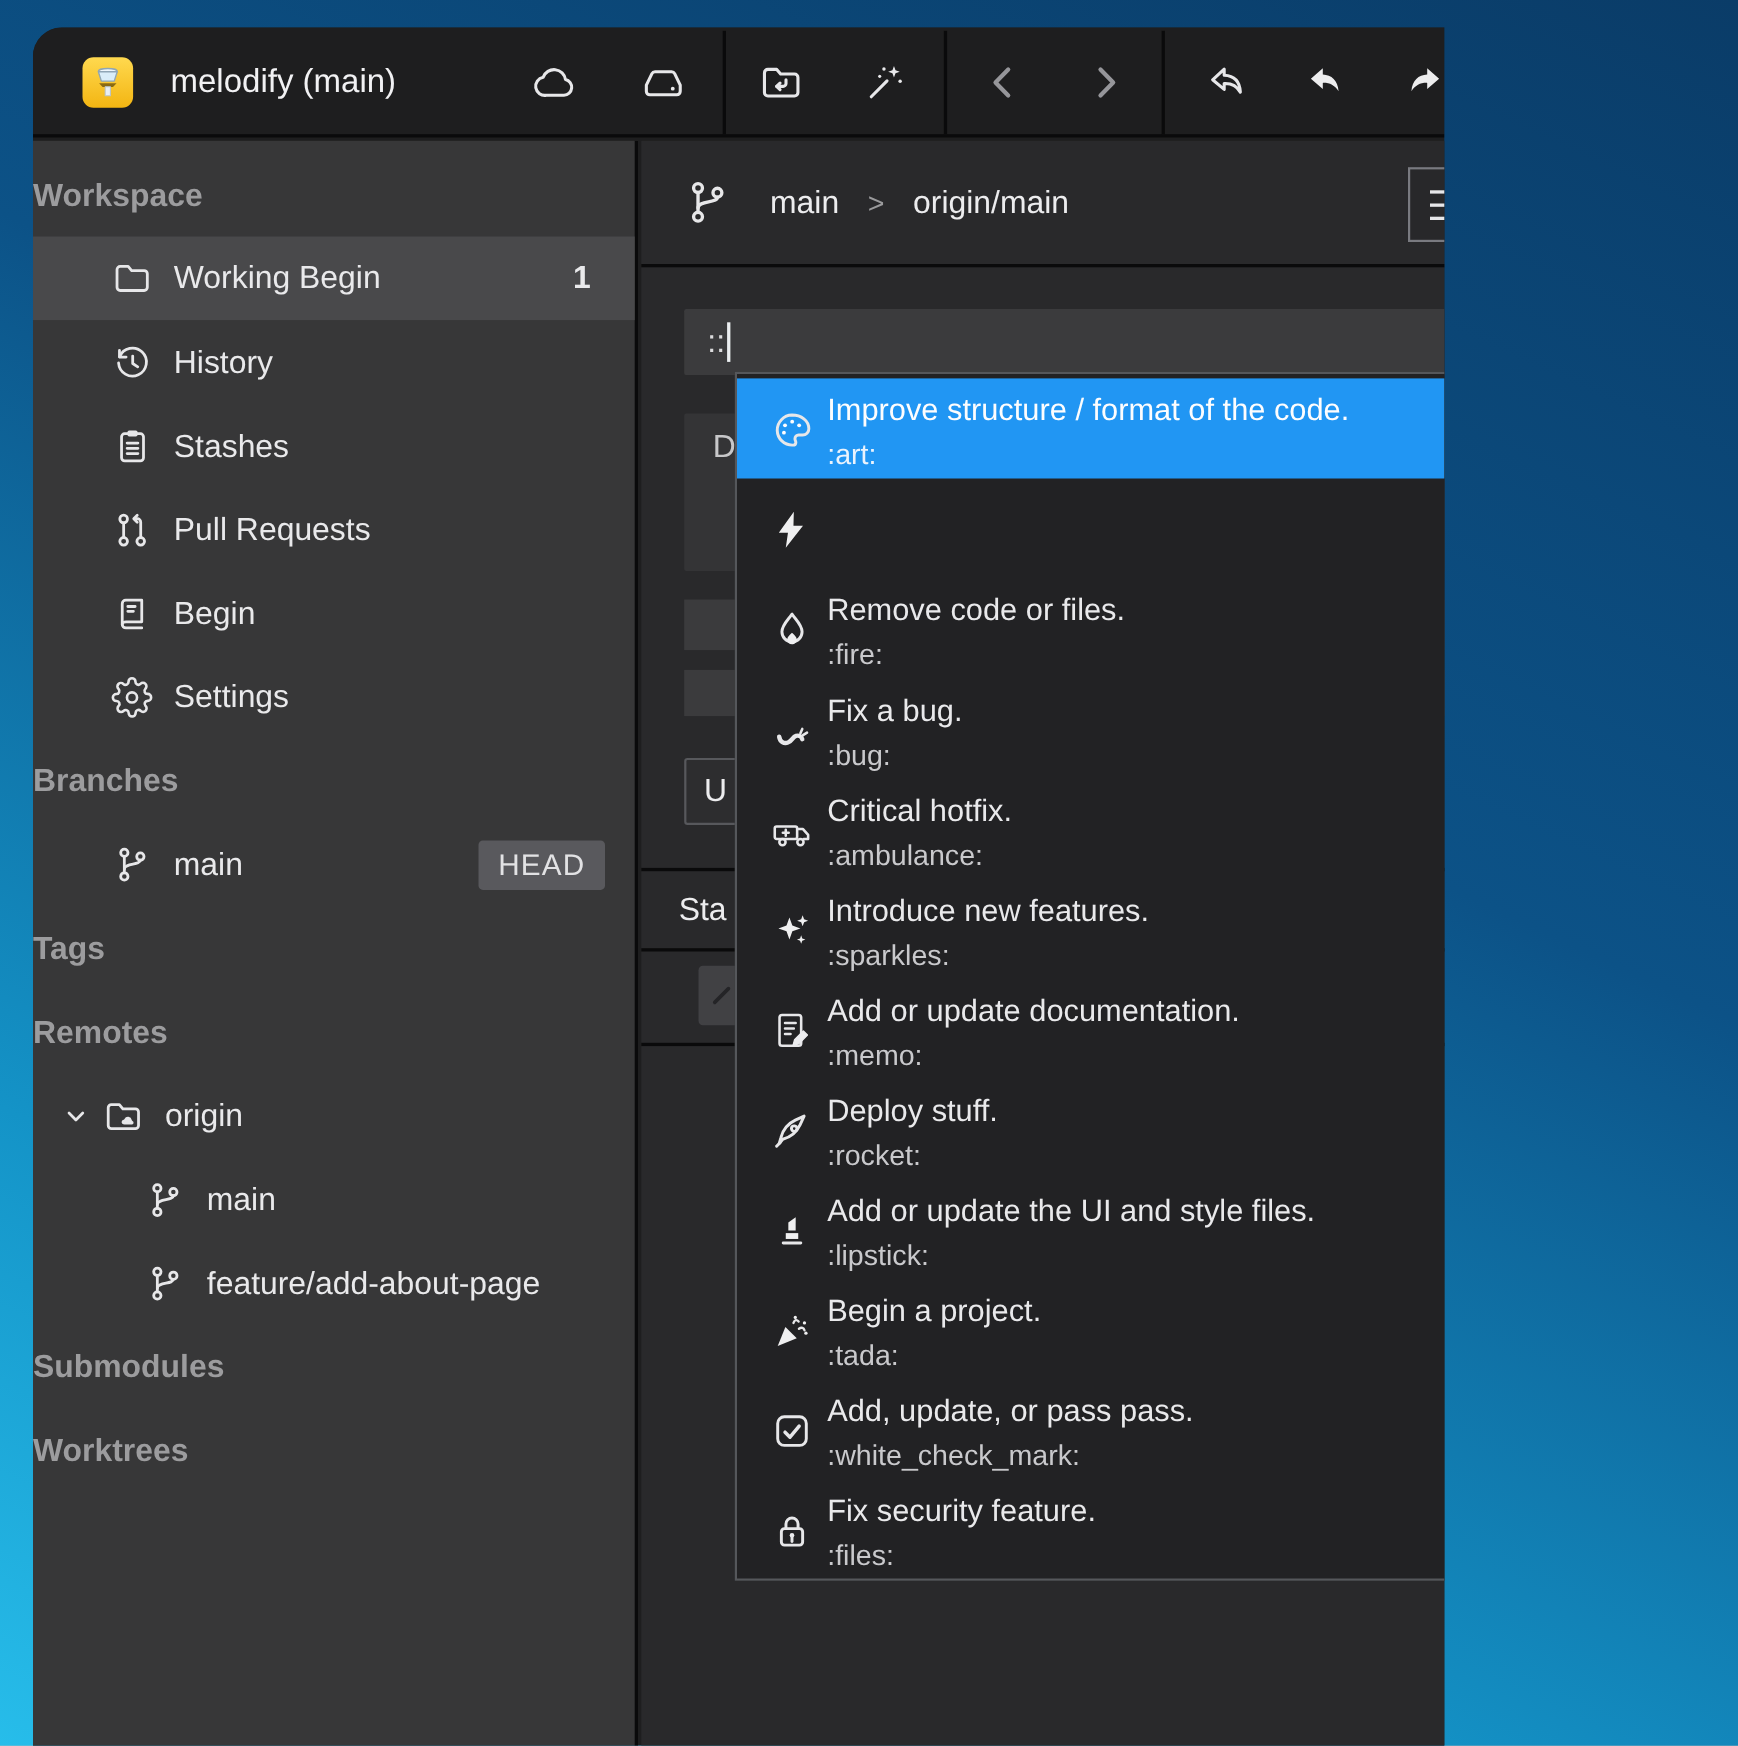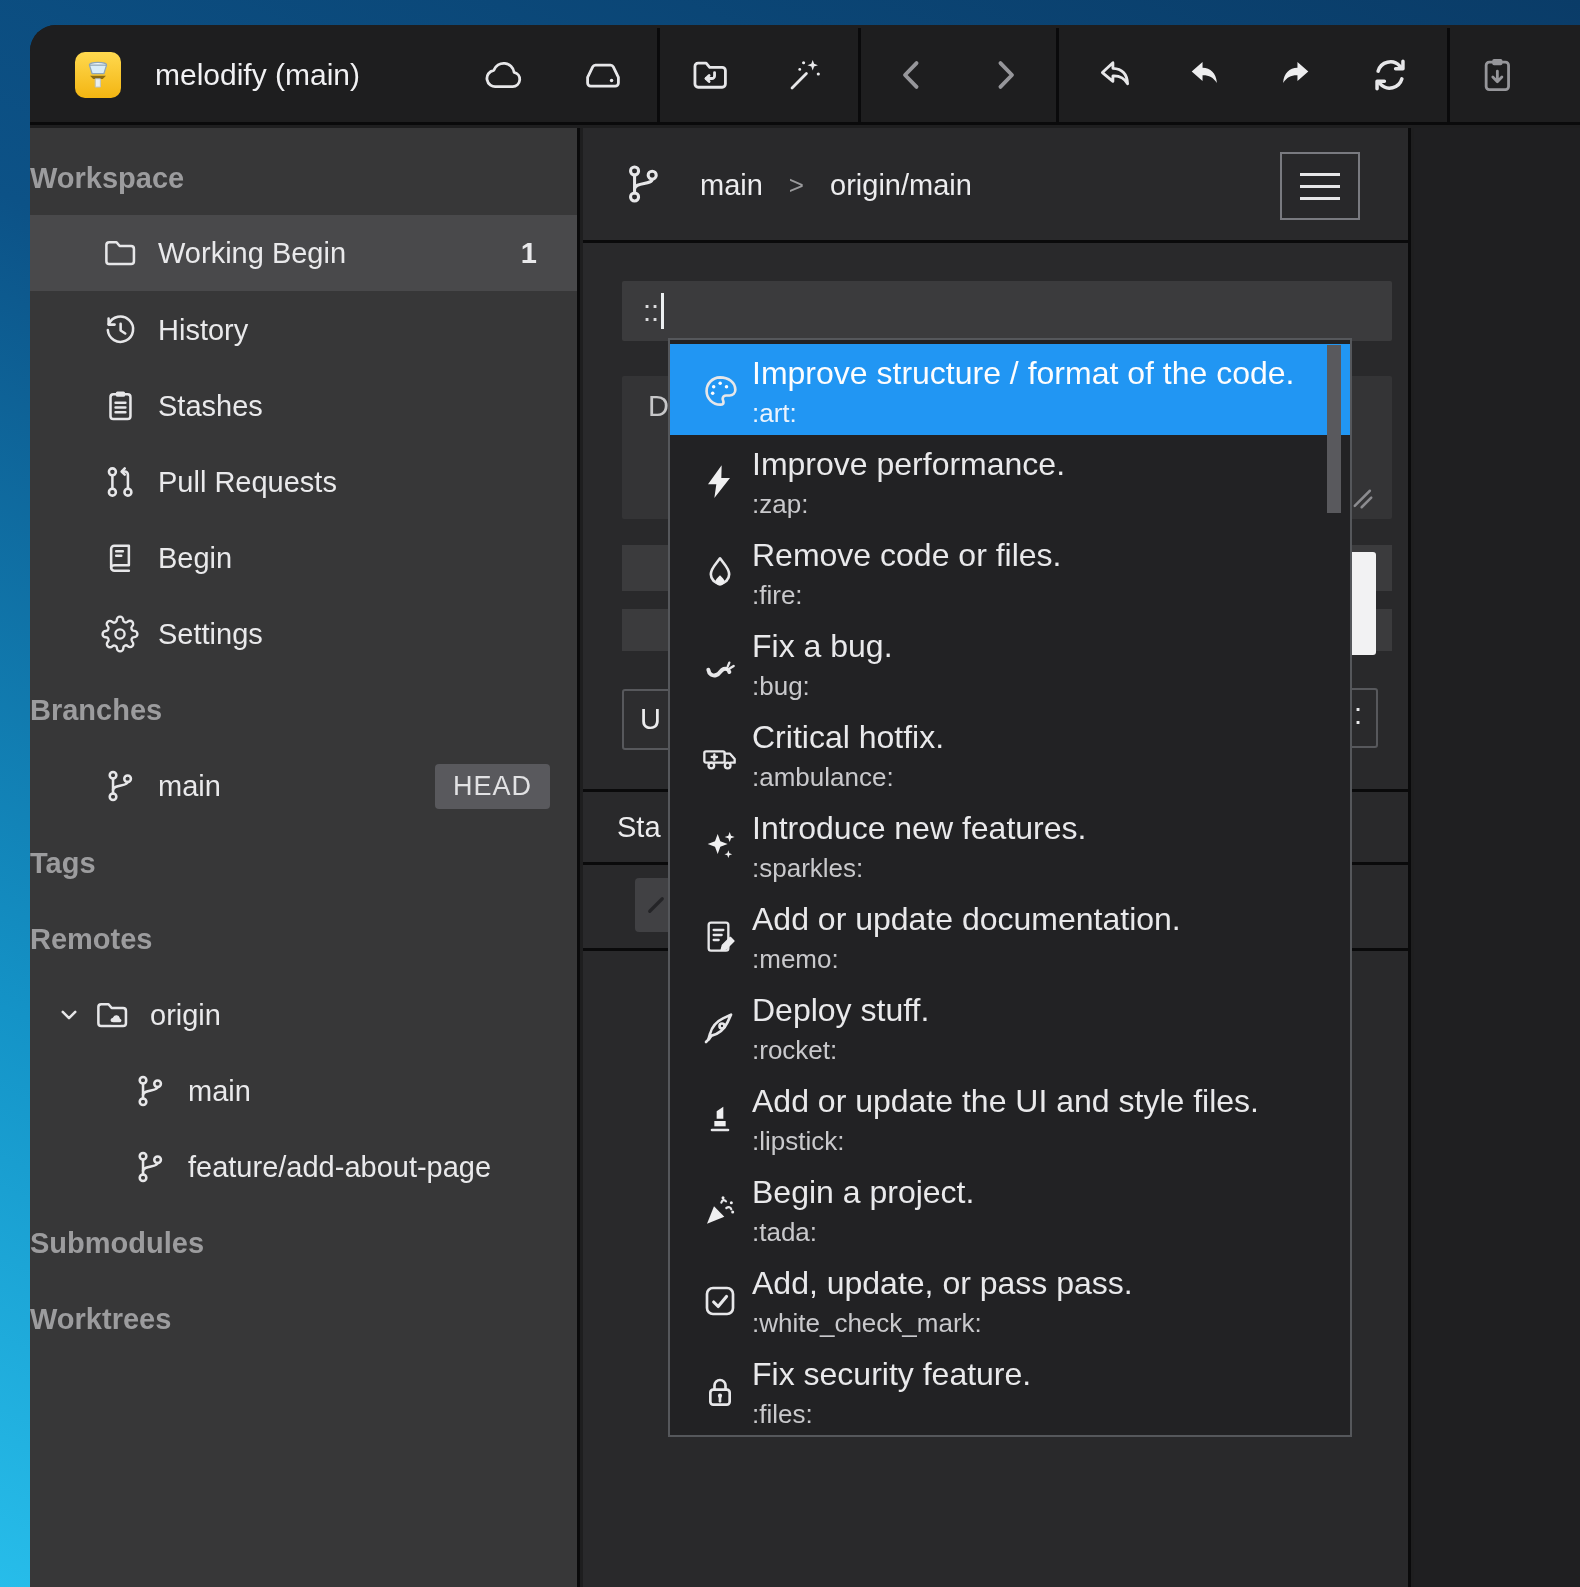--- a/index.html
+++ b/index.html
@@ -2,21 +2,21 @@
 <html><head>
 <meta charset="utf-8">
 <style>
   * { margin:0; padding:0; box-sizing:border-box; }
   html,body { width:1580px; height:1587px; font-family:"Liberation Sans", sans-serif; }
   body {
     background: linear-gradient(205deg, #0a3c68 0%, #0c5287 40%, #1493c7 75%, #27bdea 100%);
     position:relative; overflow:hidden;
   }
   .window {
-    position:absolute; left:30px; top:25px; width:1550px; height:1562px;
+    position:absolute; left:30px; top:25px; width:1283px; height:1562px;
     background:#1e1e1f; border-radius:26px 0 0 0; overflow:hidden;
   }
   
   .toolbar { position:absolute; left:0; top:0; width:100%; height:100px; background:#1e1e1f; border-bottom:3px solid #0a0a0b; }
   .app-icon { position:absolute; left:45px; top:27px; width:46px; height:46px; border-radius:10px;
     background:linear-gradient(#ffd94f,#f3b512); display:flex; align-items:center; justify-content:center; }
   .win-title { position:absolute; left:125px; top:0; height:100px; display:flex; align-items:center;
     color:#f1f1f3; font-size:30px; }
   .tb-btn { position:absolute; top:27px; width:46px; height:46px; display:flex; align-items:center; justify-content:center; }
   .tb-btn svg { width:42px; height:42px; }
@@ -73,21 +73,21 @@
     display:flex; align-items:center; justify-content:center; }
   .pencil-btn svg { width:30px; height:30px; }
   
   .dropdown { position:absolute; left:638px; top:313px; width:684px; height:1099px; background:#222224;
     border:2px solid #55575b; overflow:hidden; z-index:10; }
   .dd-item { position:relative; height:91px; padding:2px 0 0 28px; display:flex; align-items:center; }
   .dd-item.sel { background:#2196f3; }
   .dd-ic { width:44px; height:44px; flex:none; display:flex; align-items:center; justify-content:center; }
   .dd-ic svg { width:40px; height:40px; }
   .dd-text { margin-left:10px; }
-  .dd-title { color:#e9e9eb; font-size:32px; line-height:44px; white-space:nowrap; }
+  .dd-title { color:#e9e9eb; font-size:28px; line-height:44px; white-space:nowrap; }
   .dd-code { color:#c9c9cc; font-size:26px; line-height:36px; white-space:nowrap; }
   .dd-item.sel .dd-title { color:#fdfdfe; }
   .dd-item.sel .dd-code { color:#eaf3fd; }
   .dd-scroll { position:absolute; right:9px; top:5px; width:14px; height:168px; background:#59595d; }
 </style>
 </head>
 <body>
 
 <div class="window">
 
@@ -401,22 +401,20 @@
       <span class="dd-text"><span class="dd-title">Improve structure / format of the code.</span><br>
       <span class="dd-code">:art:</span></span>
     </div>
 
     <div class="dd-item">
       <span class="dd-ic">
         <svg viewBox="0 0 24 24">
             <path d="M13 2L4.8 13.4h5L8.6 21.6 18 9.6h-5.2z" fill="#f0f0f1" stroke="none"></path>
           </svg>
       </span>
-      <span class="dd-text"><span class="dd-title">Improve performance.</span><br>
-      <span class="dd-code">:zap:</span></span>
     </div>
 
     <div class="dd-item">
       <span class="dd-ic">
         <svg viewBox="0 0 24 24">
             <path d="M12 3.2c-2.5 3.5-5.5 6-5.5 9.6a5.5 5.5 0 0 0 11 0c0-3.6-3-6.1-5.5-9.6z"></path>
             <path d="M12 19.6c-1.5 0-2.6-1.1-2.6-2.5 0-1.3 1.1-2.3 2.6-3.7 1.5 1.4 2.6 2.4 2.6 3.7 0 1.4-1.1 2.5-2.6 2.5z" fill="#f0f0f1" stroke="none"></path>
           </svg>
       </span>
       <span class="dd-text"><span class="dd-title">Remove code or files.</span><br>

